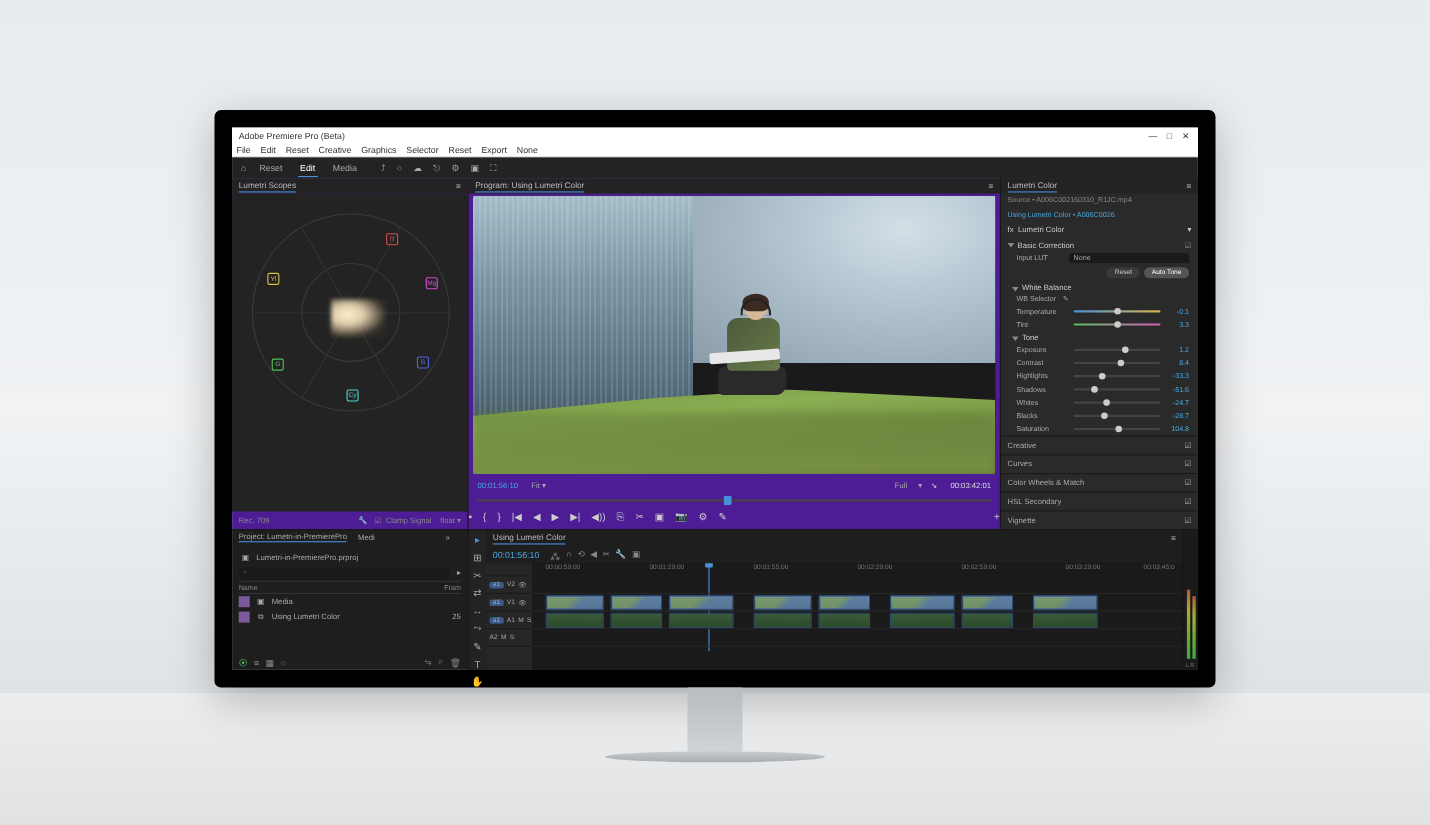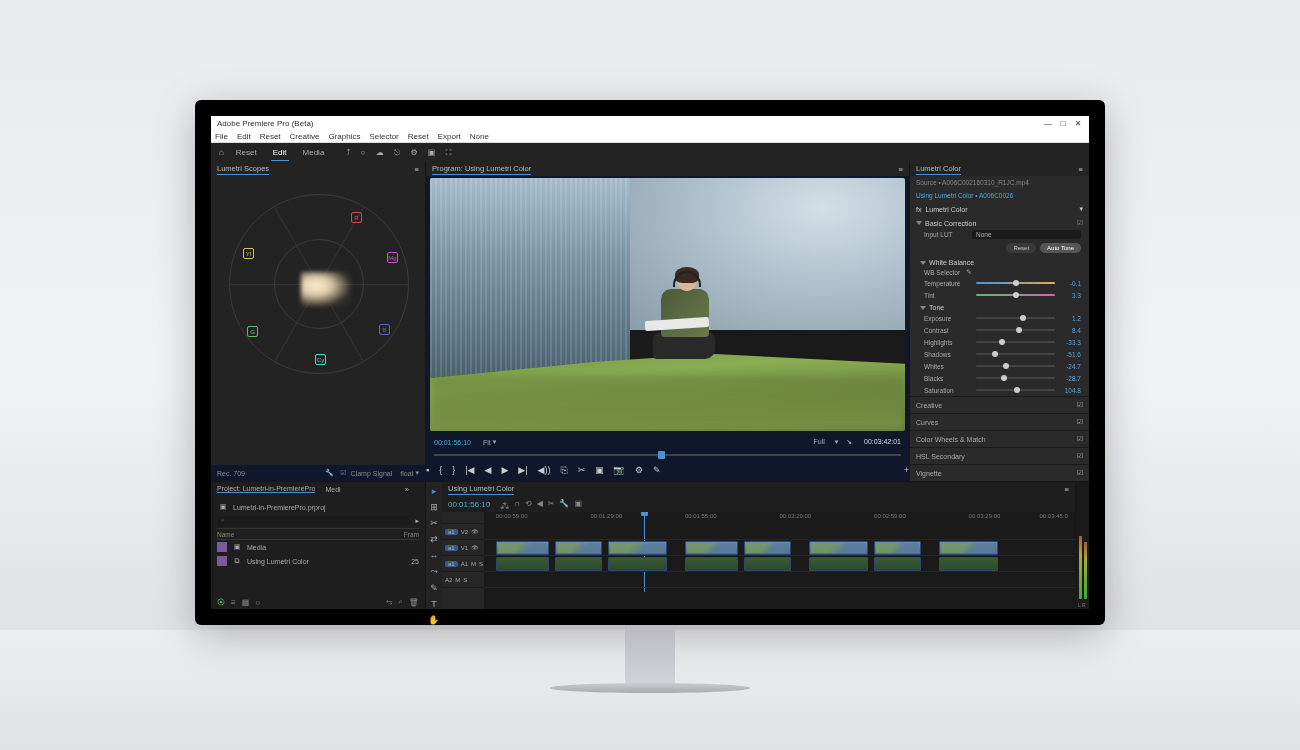--- a/index.html
+++ b/index.html
@@ -21,21 +21,21 @@
 .menubar { height: 13px; background: #fff; color: #333; display: flex; align-items: center; padding: 0 4px; border-bottom: 1px solid #ddd; font-size: 8px; }
 .menubar span { margin-right: 9px; }
 
 .topbar { height: 20px; background: #232323; display: flex; align-items: center; padding: 0 8px; font-size: 8px; color: #aaa; }
 .topbar .home-icon { margin-right: 10px; }
 .topbar .mode-tab { margin-right: 12px; padding: 3px 2px; }
 .topbar .mode-tab.active { color: #fff; border-bottom: 1px solid #4a90d9; }
 .topbar .center { flex: 1; text-align: center; }
 .topbar .right-icons span { margin-left: 8px; }
 
-.workspace { flex: 1; display: flex; background: #0f172a; }
+.workspace { flex: 1; display: flex; background: #4c1d95; }
 
 .left-col { width: 215px; display: flex; flex-direction: column; border-right: 1px solid #161616; }
 .center-col { flex: 1; display: flex; flex-direction: column; }
 .right-col { width: 180px; background: #2a2a2a; border-left: 1px solid #161616; display: flex; flex-direction: column; font-size: 7px; }
 
 .panel-header { height: 14px; display: flex; align-items: center; padding: 0 6px; font-size: 7.5px; color: #bbb; background: #232323; }
 .panel-header .title { border-bottom: 1px solid #4a90d9; padding-bottom: 1px; }
 
 .scopes { flex: 1; background: #232323; position: relative; }
 .vectorscope { position: absolute; left: 18px; top: 18px; width: 180px; height: 180px; }

